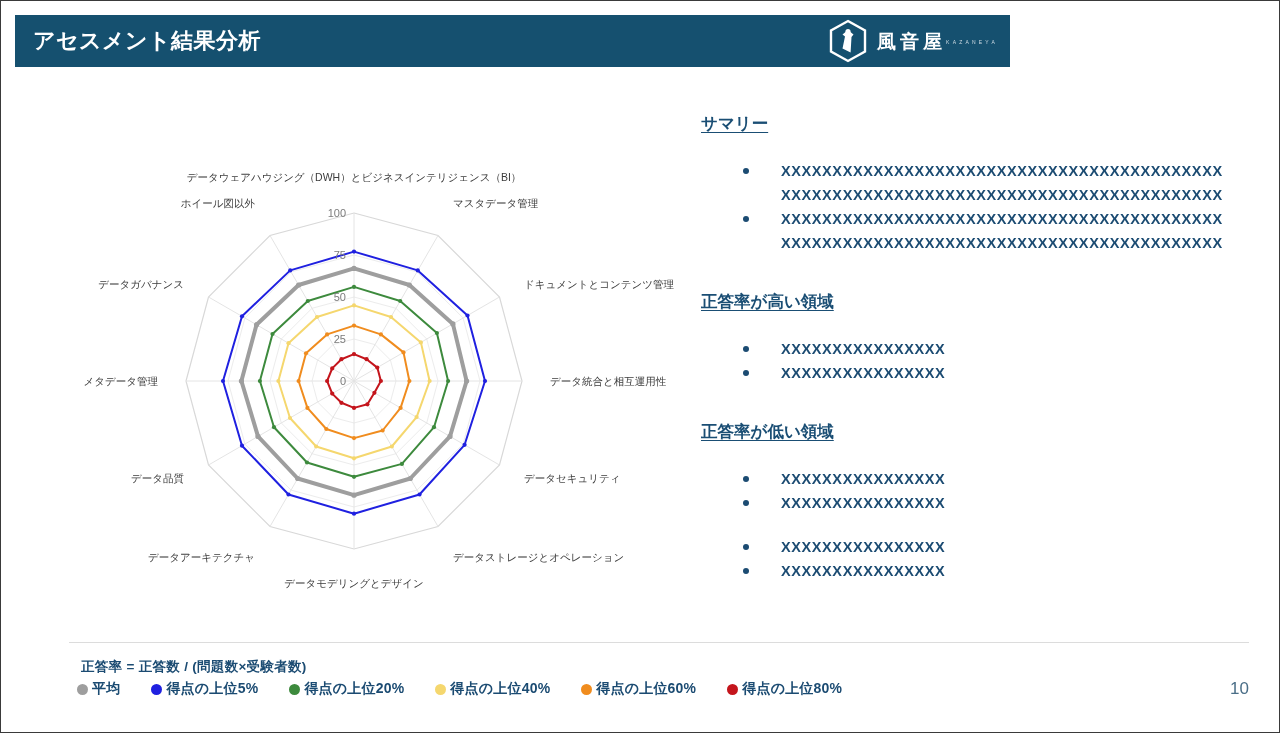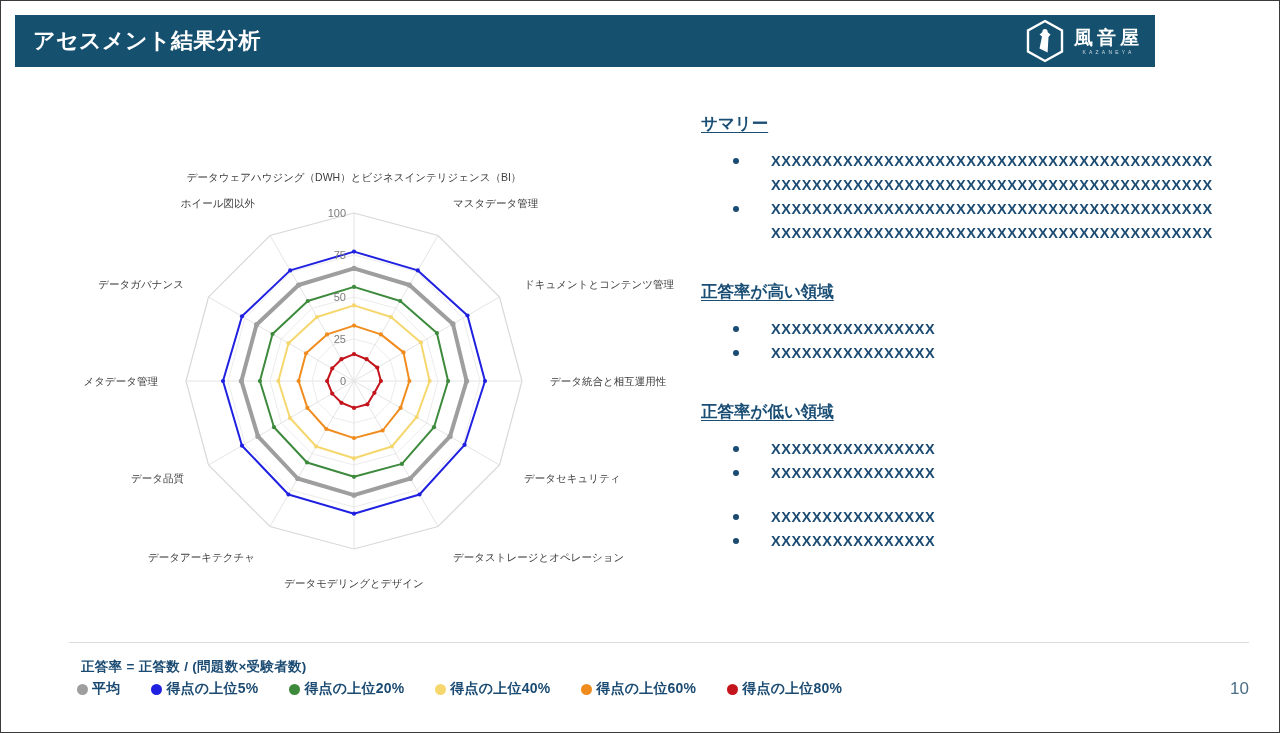--- a/index.html
+++ b/index.html
@@ -4,50 +4,50 @@
 <title>アセスメント結果分析</title>
 <style>
   html,body{margin:0;padding:0;background:#8a8a8a;}
   body{font-family:"Liberation Sans","DejaVu Sans",sans-serif;}
   .slide{
     position:relative;width:1280px;height:733px;background:#ffffff;
     box-sizing:border-box;border:1px solid #3a3a3a;overflow:hidden;
   }
   
   .header{
-    position:absolute;left:14px;top:14px;width:1140px;height:52px;
+    position:absolute;left:14px;top:14px;width:995px;height:52px;
     background:#15506f;display:flex;align-items:center;
   }
   .header-title{
     color:#ffffff;font-size:22px;font-weight:bold;letter-spacing:.5px;
     margin-left:18px;white-space:nowrap;
   }
   .logo-wrap{
     position:absolute;right:12px;top:50%;transform:translateY(-50%);
     display:flex;align-items:center;gap:9px;
   }
   .logo-mark{width:40px;height:44px;display:block;}
-  .logo-text{display:flex;flex-direction:column;align-items:center;line-height:1;}
+  .logo-text{display:flex;flex-direction:row;align-items:center;line-height:1;}
   .logo-jp{color:#ffffff;font-size:19px;font-weight:bold;letter-spacing:4px;}
   .logo-en{color:#cfdce4;font-size:5px;letter-spacing:3.2px;margin-top:3px;}
 
   
   .chart-area{position:absolute;left:60px;top:80px;width:620px;height:560px;}
   .chart-svg{display:block;}
   .ax-label{font-size:10.5px;fill:#3c3c3c;font-family:"Liberation Sans","DejaVu Sans",sans-serif;}
   .tick-label{font-size:11px;fill:#7b7b7b;font-family:"Liberation Sans","DejaVu Sans",sans-serif;}
 
   
   .panel{position:absolute;left:700px;top:96px;width:545px;}
   .sec-head{
     color:#1a4e74;font-size:16.5px;font-weight:bold;text-decoration:underline;
     text-underline-offset:3px;margin:16px 0 14px 0;display:inline-block;
   }
   .sec{margin-bottom:20px;}
-  ul.bullets{list-style:none;margin:0;padding:0 0 0 28px;}
+  ul.bullets{list-style:none;margin:10px;padding:0 0 0 28px;}
   ul.bullets li{
     position:relative;color:#1b4b72;font-size:14.5px;line-height:24px;
     letter-spacing:.6px;padding-left:42px;margin-bottom:0;
     font-family:"Liberation Sans","DejaVu Sans",sans-serif;font-weight:bold;
   }
   ul.bullets li::before{
     content:"";position:absolute;left:4px;top:9px;width:6px;height:6px;
     border-radius:50%;background:#1b4b72;
   }
   ul.bullets li .cont{display:block;padding-left:0;}

